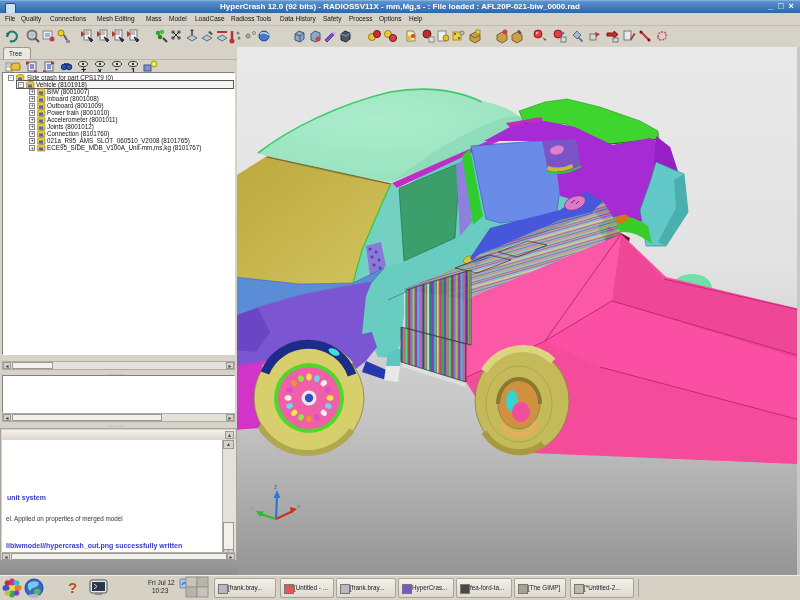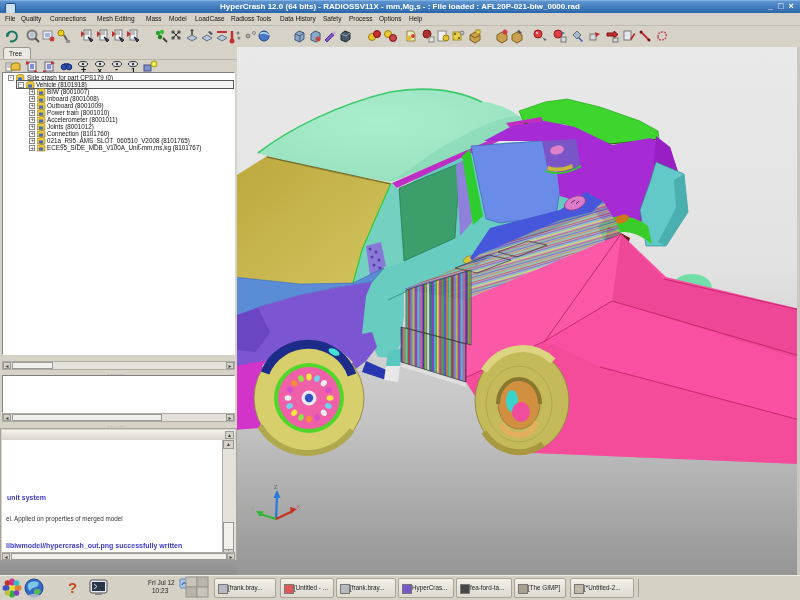--- a/index.html
+++ b/index.html
@@ -1,21 +1,21 @@
 <!DOCTYPE html>
 <html><head><meta charset="utf-8"><style>
 html,body{margin:0;padding:0;width:800px;height:600px;overflow:hidden;}
 body{font-family:"Liberation Sans",sans-serif;background:#D4D0C8;position:relative;}
 .abs{position:absolute;}
 .txt{position:absolute;white-space:nowrap;}
 .sunk{border-top:1px solid #808080;border-left:1px solid #808080;border-bottom:1px solid #FFFFFF;border-right:1px solid #FFFFFF;}
 </style></head><body>
 
 <div class="abs" style="left:0;top:0;width:800px;height:13px;background:linear-gradient(#5E94CE,#2A66AC);border-top:1px solid #7FB0E0;box-sizing:border-box;">
-<div class="txt" style="left:50%;transform:translateX(-50%);top:1px;font-size:8px;font-weight:bold;color:#fff;">HyperCrash 12.0 (64 bits) - RADIOSSV11X - mm,Mg,s - : File loaded : AFL20P-021-biw_0000.rad</div>
+<div class="txt" style="left:50%;transform:translateX(-50%);top:1px;font-size:8px;font-weight:bold;color:#fff;">HyperCrash 12.0 (92 bits) - RADIOSSV11X - mm,Mg,s - : File loaded : AFL20P-021-biw_0000.rad</div>
 <div class="abs" style="left:5px;top:2px;width:9px;height:9px;background:#CFE0F0;border:1px solid #1E4E8C;border-radius:2px;"></div>
 <div class="txt" style="left:768px;top:0px;font-size:9px;font-weight:bold;color:#fff;">_&nbsp;&nbsp;□&nbsp;&nbsp;×</div>
 </div>
 <div class="abs" style="left:0;top:13px;width:800px;height:13px;background:#D6D2C8;border-bottom:1px solid #C0BCB4;box-sizing:border-box;">
 <div class="txt" style="left:5px;top:2px;font-size:6.5px;color:#111;">File</div>
 <div class="txt" style="left:21px;top:2px;font-size:6.5px;color:#111;">Quality</div>
 <div class="txt" style="left:50px;top:2px;font-size:6.5px;color:#111;">Connections</div>
 <div class="txt" style="left:97px;top:2px;font-size:6.5px;color:#111;">Mesh Editing</div>
 <div class="txt" style="left:146px;top:2px;font-size:6.5px;color:#111;">Mass</div>
 <div class="txt" style="left:169px;top:2px;font-size:6.5px;color:#111;">Model</div>

